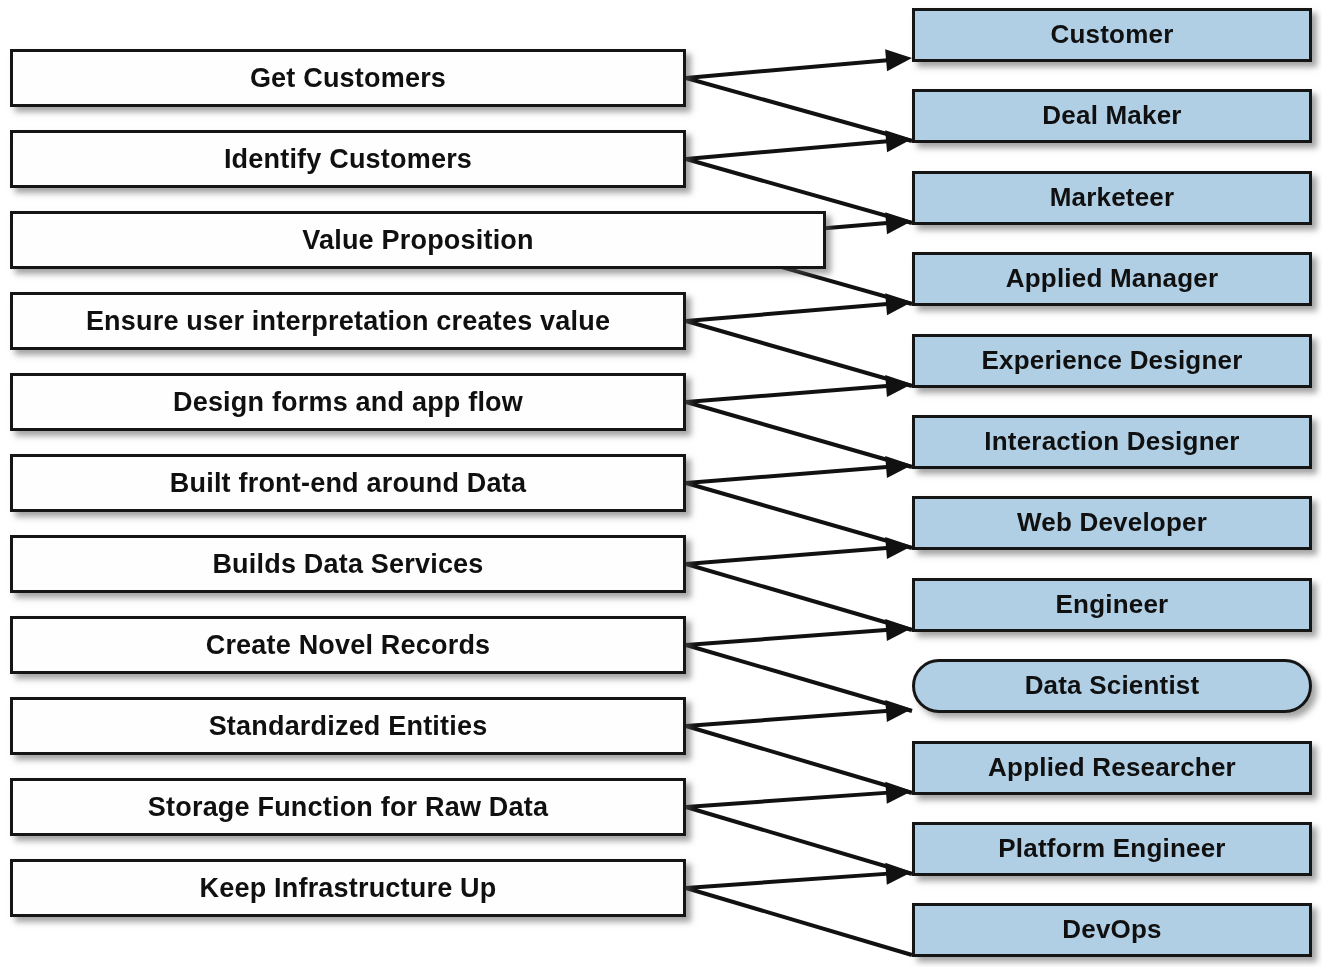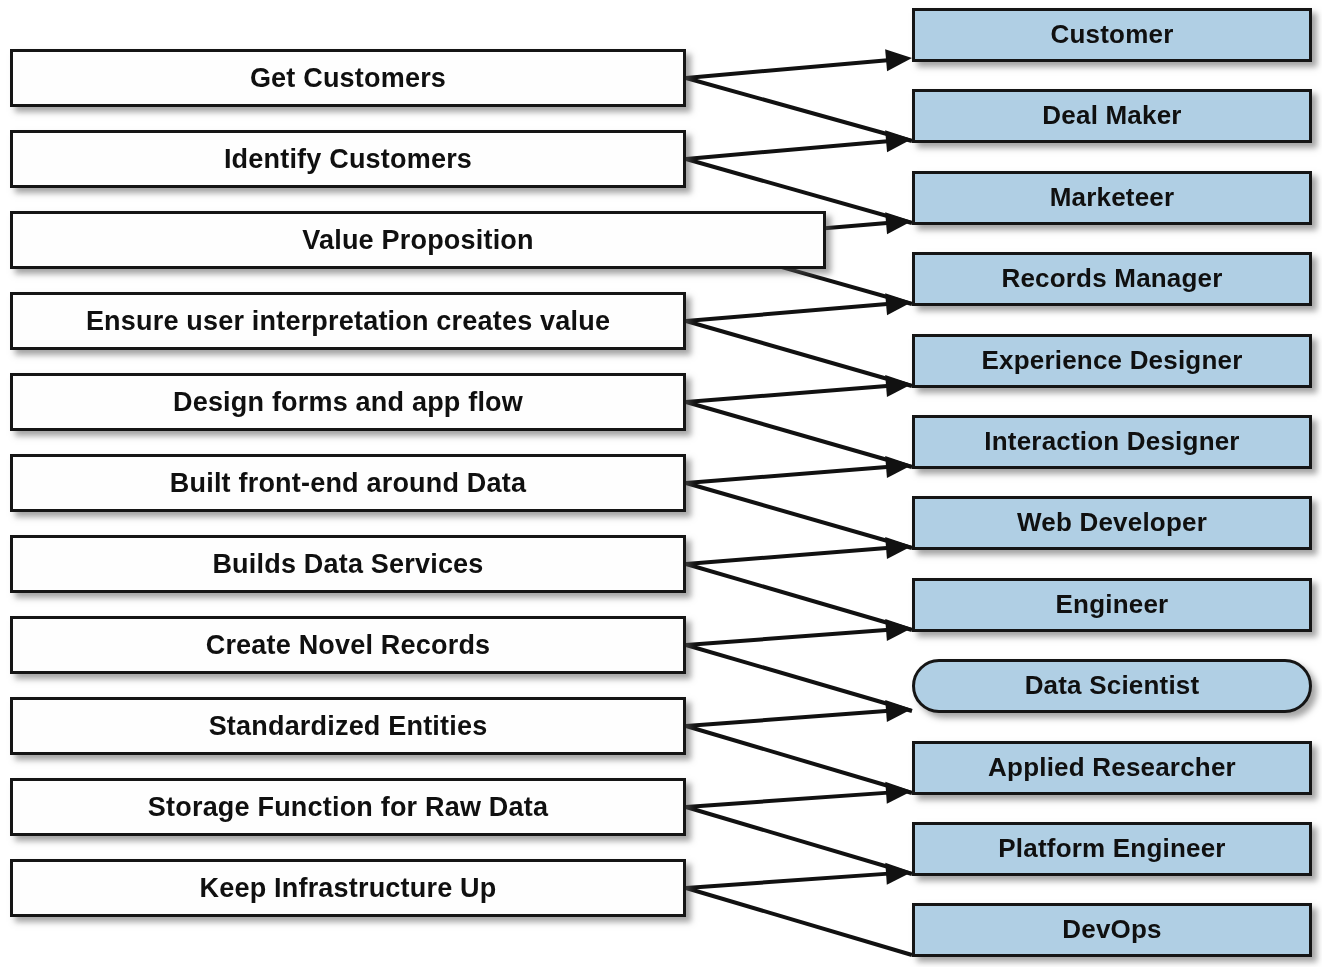--- a/index.html
+++ b/index.html
@@ -181,21 +181,21 @@
       <div class="node node-role" style="left: 912px; top: 8px; width: 400px; height: 54px;">
         <span class="node-label">Customer</span>
       </div>
       <div class="node node-role" style="left: 912px; top: 89px; width: 400px; height: 54px;">
         <span class="node-label">Deal Maker</span>
       </div>
       <div class="node node-role" style="left: 912px; top: 171px; width: 400px; height: 54px;">
         <span class="node-label">Marketeer</span>
       </div>
       <div class="node node-role" style="left: 912px; top: 252px; width: 400px; height: 54px;">
-        <span class="node-label">Records Manager</span>
+        <span class="node-label">Applied Manager</span>
       </div>
       <div class="node node-role" style="left: 912px; top: 334px; width: 400px; height: 54px;">
         <span class="node-label">Experience Designer</span>
       </div>
       <div class="node node-role" style="left: 912px; top: 415px; width: 400px; height: 54px;">
         <span class="node-label">Interaction Designer</span>
       </div>
       <div class="node node-role" style="left: 912px; top: 496px; width: 400px; height: 54px;">
         <span class="node-label">Web Developer</span>
       </div>

